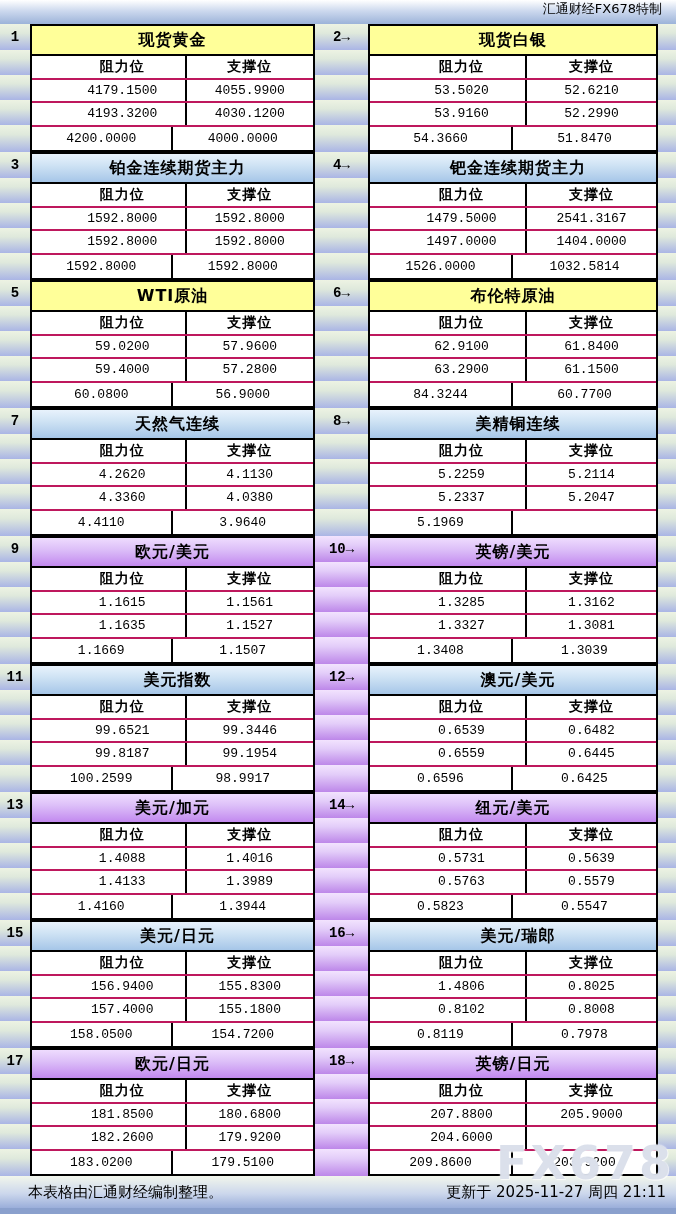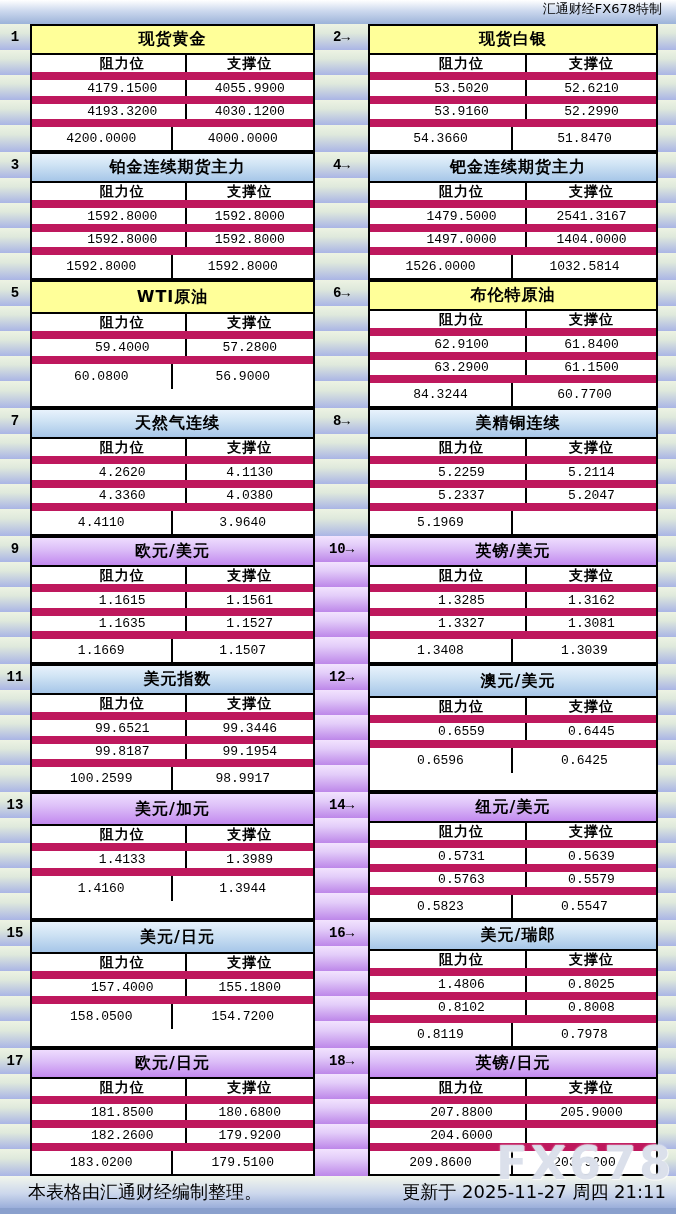--- a/index.html
+++ b/index.html
@@ -53,38 +53,38 @@
     font-size: 16px; font-weight: bold; color: #000;
     letter-spacing: 1px; white-space: nowrap;
   }
   .t-yellow .title { background: #ffff99; }
   .t-blue   .title { background: linear-gradient(180deg,#e8f2fc 0%,#cfe3f4 40%,#a6c6e8 100%); padding-left: 10px; }
   .t-purple .title { background: linear-gradient(180deg,#eedcfe 0%,#ddc0f8 40%,#c289ef 100%); }
   .brow {
     display: grid; grid-template-columns: 1fr 1fr;
     height: 25px;
   }
-  .brow:not(:last-child) { border-bottom: 8px solid #be185d; padding-left: 28px; }
+  .brow:not(:last-child) { border-bottom: 2px solid #be185d; padding-left: 28px; }
   .brow > span {
     display: flex; align-items: center; justify-content: center;
     overflow: hidden; white-space: nowrap;
   }
   .brow > span:first-child { border-right: 2px solid #000; }
   .hdr > span { font-size: 14px; font-weight: bold; color:#000; letter-spacing: 1px; }
   .drow > span {
     font-family: "Liberation Mono", "DejaVu Sans Mono", monospace;
     font-size: 13px; color: #000;
   }
   
   .footer {
     height: 32px;
     background: linear-gradient(180deg,#f2f6ec 0%,#ccd7ec 55%,#9aaeda 100%);
     display: flex; align-items: center; justify-content: space-between;
     padding: 0 10px 0 28px;
-    font-size: 18px; color: #000;
+    font-size: 15px; color: #000;
   }
   .footer .updated { font-family: "DejaVu Sans", sans-serif; }
   .bottombar { height: 6px; background: #8aa0cd; }
   .watermark {
     position: absolute;
     right: 2px; bottom: 24px;
     font-size: 46px; font-weight: bold; letter-spacing: 3px;
     color: rgba(213,219,231,0.85);
     text-shadow: 0 0 2px rgba(255,255,255,0.9), 1px 1px 0 rgba(255,255,255,0.6);
     pointer-events: none;
@@ -251,20 +251,24 @@
       <div class="cell ch4"></div>
     </div>
 
     <div class="block left-block t-yellow">
       <div class="title">WTI原油</div>
       <div class="brow hdr">
         <span>阻力位</span>
         <span>支撑位</span>
       </div>
       <div class="brow drow">
+        <span>59.0200</span>
+        <span>57.9600</span>
+      </div>
+      <div class="brow drow">
         <span>59.4000</span>
         <span>57.2800</span>
       </div>
       <div class="brow drow">
         <span>60.0800</span>
         <span>56.9000</span>
       </div>
     </div>
 
     <div class="stripes spacer">
@@ -486,20 +490,24 @@
       <div class="cell ch4"></div>
     </div>
 
     <div class="block right-block t-blue">
       <div class="title">澳元/美元</div>
       <div class="brow hdr">
         <span>阻力位</span>
         <span>支撑位</span>
       </div>
       <div class="brow drow">
+        <span>0.6539</span>
+        <span>0.6482</span>
+      </div>
+      <div class="brow drow">
         <span>0.6559</span>
         <span>0.6445</span>
       </div>
       <div class="brow drow">
         <span>0.6596</span>
         <span>0.6425</span>
       </div>
     </div>
 
     <div class="stripes">
@@ -522,20 +530,24 @@
       <div class="cell ch4"></div>
     </div>
 
     <div class="block left-block t-purple">
       <div class="title">美元/加元</div>
       <div class="brow hdr">
         <span>阻力位</span>
         <span>支撑位</span>
       </div>
       <div class="brow drow">
+        <span>1.4088</span>
+        <span>1.4016</span>
+      </div>
+      <div class="brow drow">
         <span>1.4133</span>
         <span>1.3989</span>
       </div>
       <div class="brow drow">
         <span>1.4160</span>
         <span>1.3944</span>
       </div>
     </div>
 
     <div class="stripes spacer purple">
@@ -586,20 +598,24 @@
       <div class="cell ch2"></div>
       <div class="cell ch3"></div>
       <div class="cell ch4"></div>
     </div>
 
     <div class="block left-block t-blue">
       <div class="title">美元/日元</div>
       <div class="brow hdr">
         <span>阻力位</span>
         <span>支撑位</span>
+      </div>
+      <div class="brow drow">
+        <span>156.9400</span>
+        <span>155.8300</span>
       </div>
       <div class="brow drow">
         <span>157.4000</span>
         <span>155.1800</span>
       </div>
       <div class="brow drow">
         <span>158.0500</span>
         <span>154.7200</span>
       </div>
     </div>

